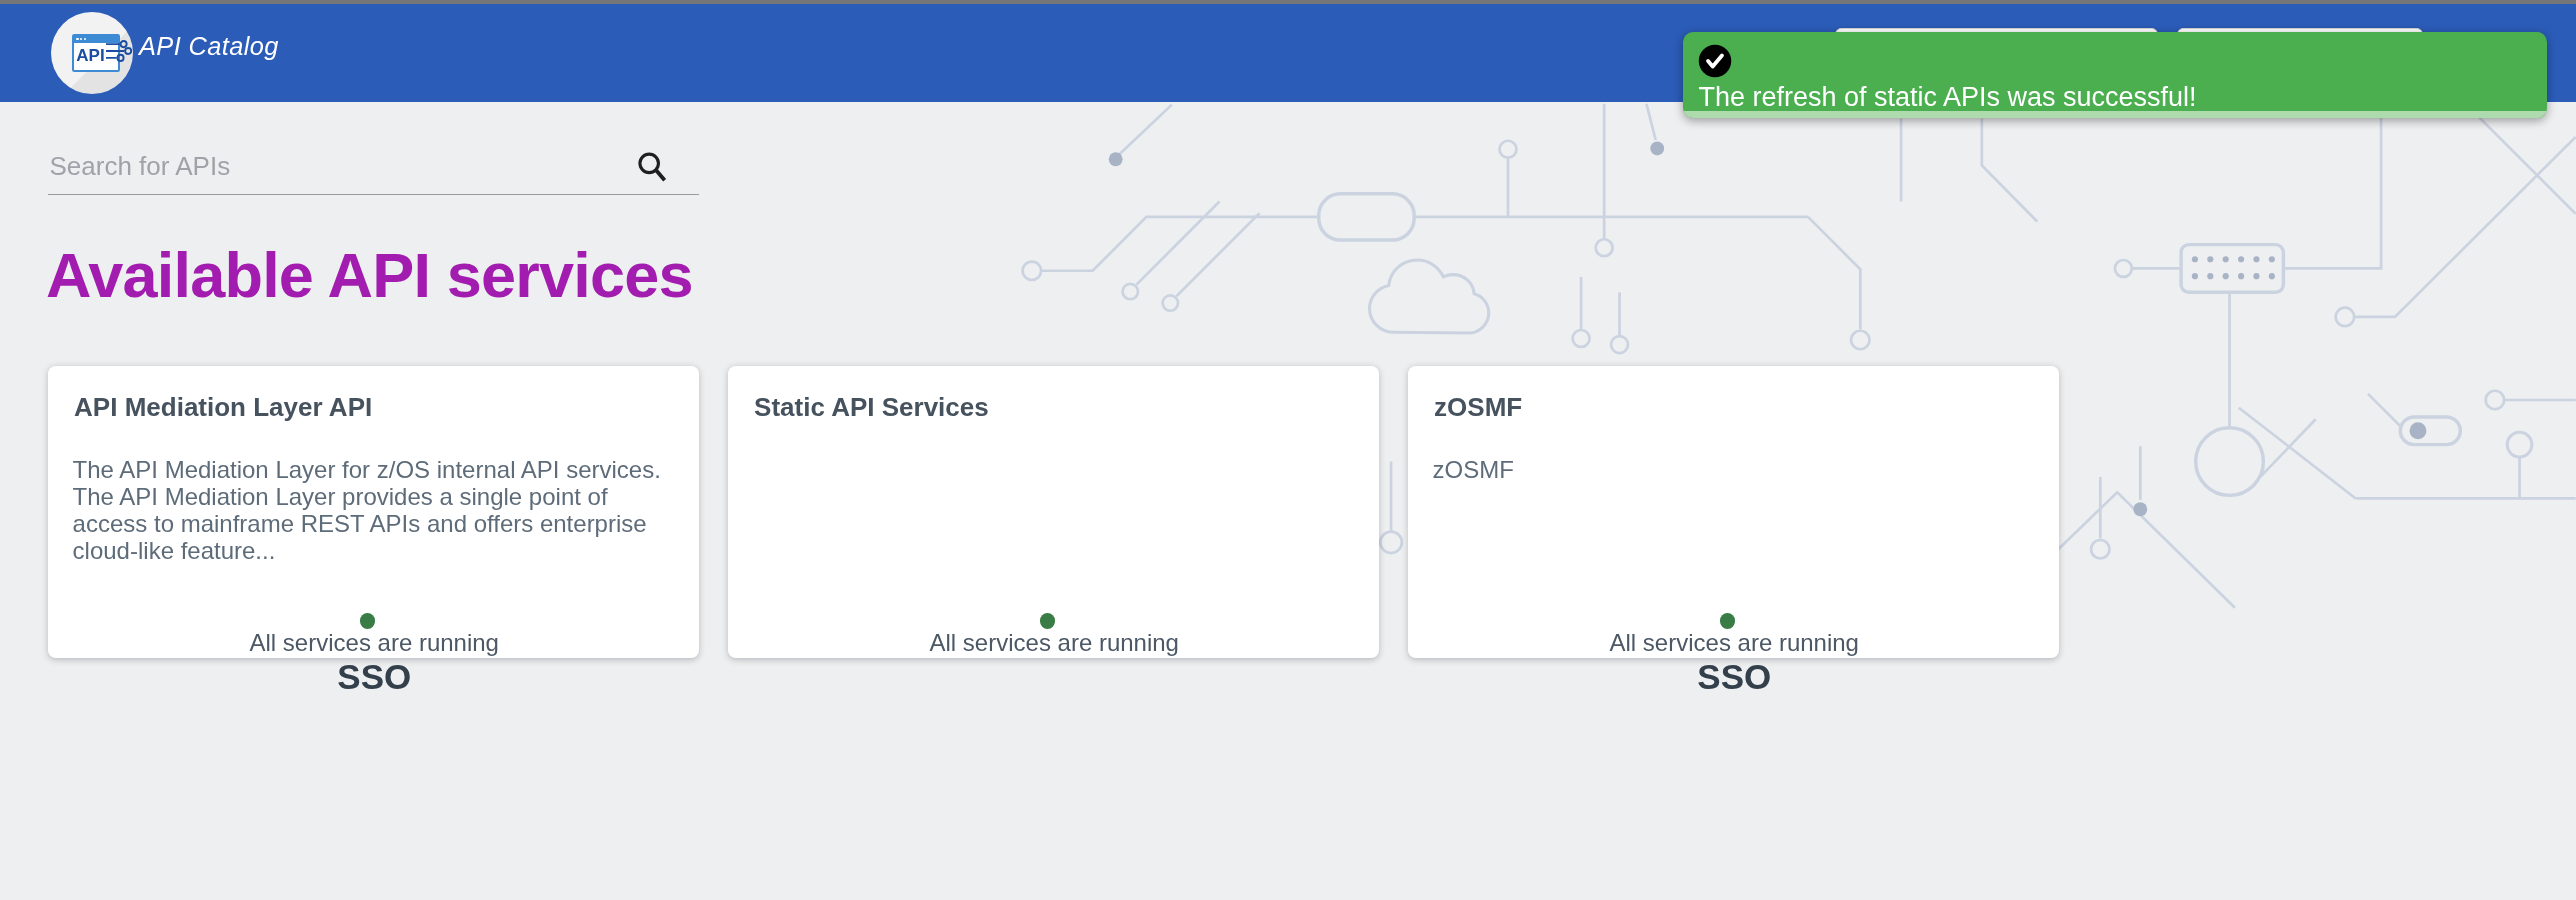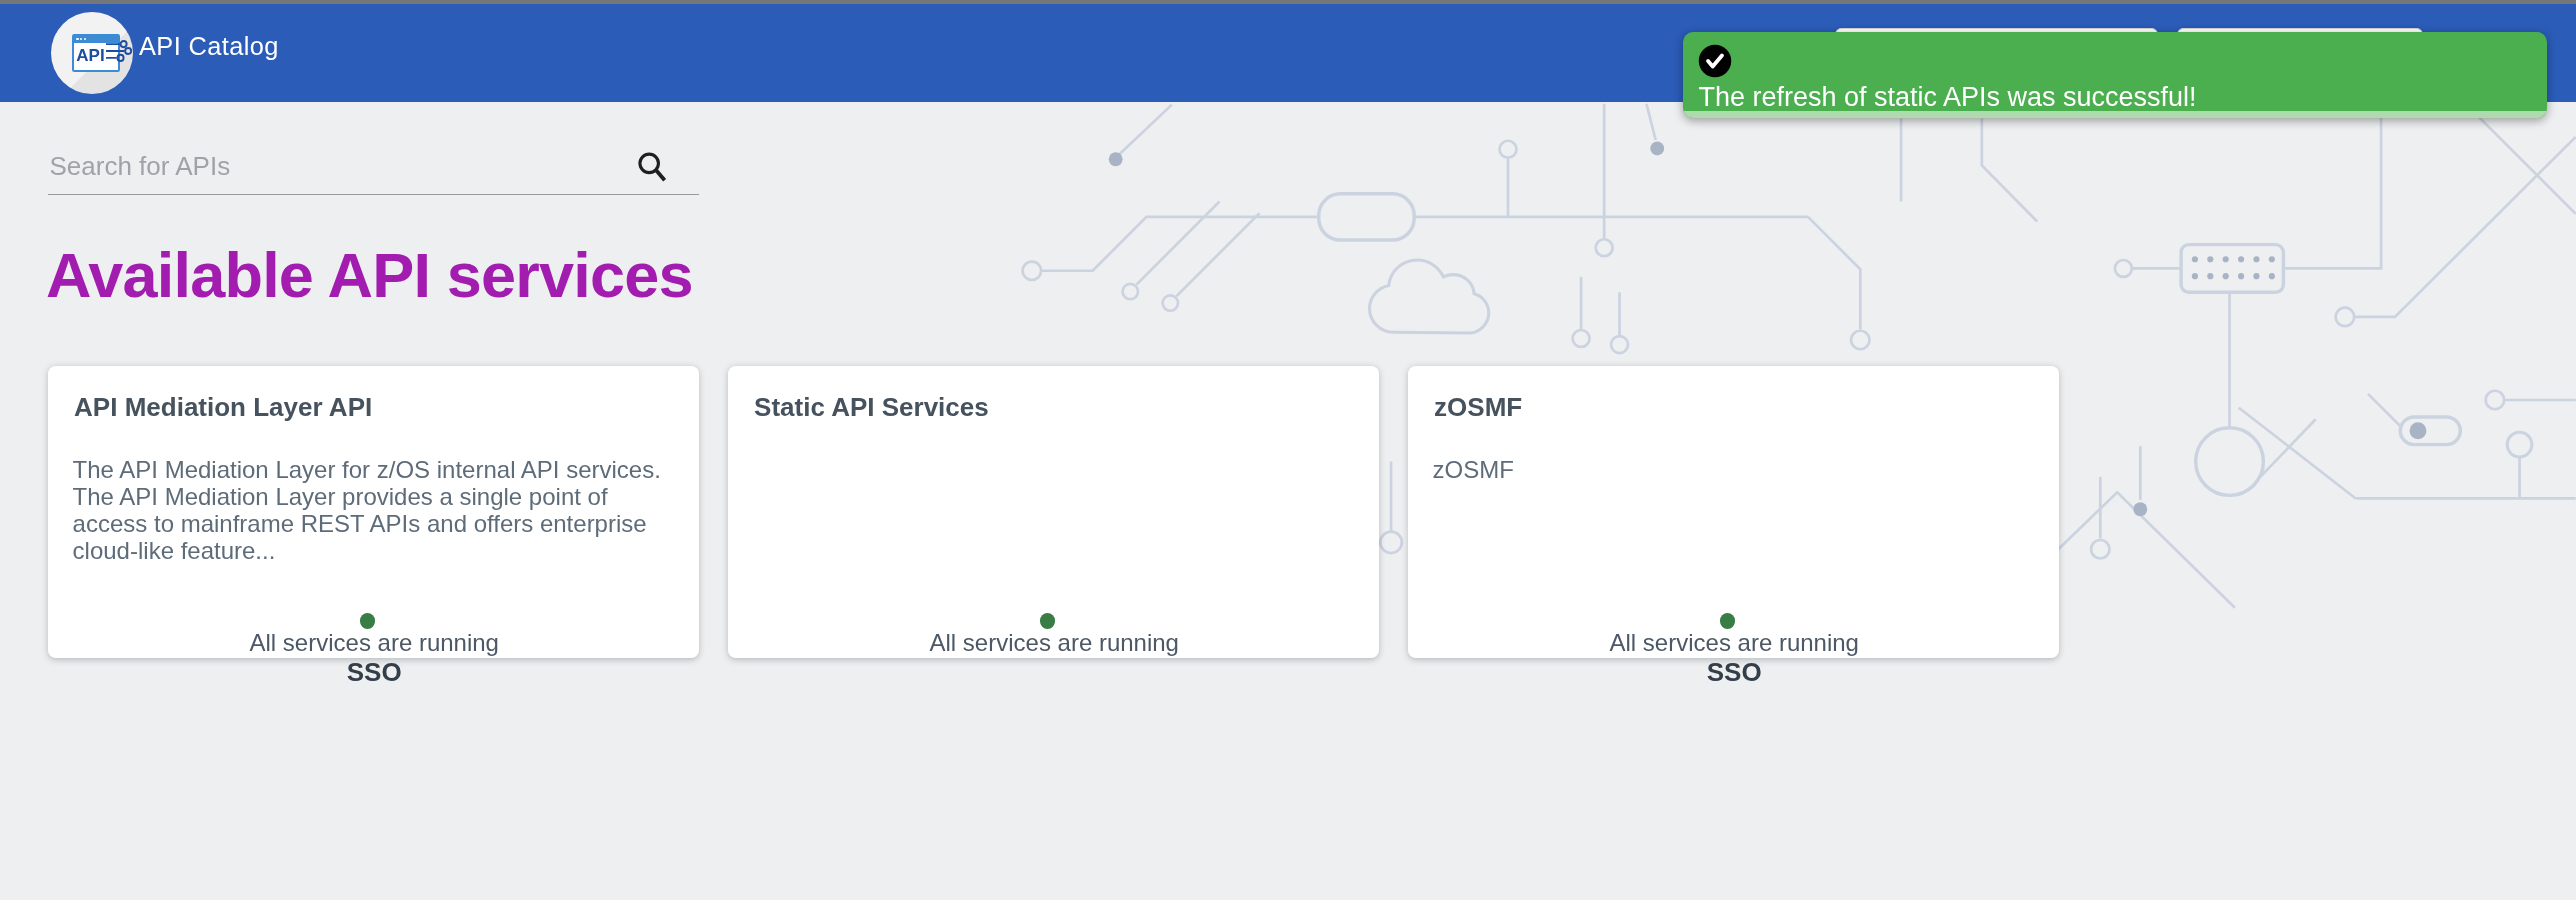--- a/index.html
+++ b/index.html
@@ -34,21 +34,21 @@
   .logo-window .bar i {
     position:absolute; top:2.3px; width:2.3px; height:2.3px; border-radius:50%; background:#fff;
   }
   .logo-window .bar i:nth-child(1){left:2.3px;} .logo-window .bar i:nth-child(2){left:6.2px;} .logo-window .bar i:nth-child(3){left:10px;}
   .logo-api {
     position:absolute; left:2.3px; bottom:3.8px; font-size:17px; font-weight:bold; color:#1B4EA0; letter-spacing:0;
   }
   .logo-glyph { position:absolute; right:1.5px; top:26px; }
   .app-title {
     position:absolute; left:139px; top:0; height:86px; display:flex; align-items:center;
-    color:#ffffff; font-size:25.4px; font-weight:400; letter-spacing:0.4px;
+    color:#ffffff; font-size:25.4px; font-weight:400; letter-spacing:0.4px;font-style:italic;
   }
   .header-btn {
     position:absolute; top:24px; height:48px; background:#ffffff;
     border:0.8px solid #d5d5d5; border-radius:6.2px;
     box-shadow:0 1.5px 3.1px rgba(0,0,0,0.25); z-index:6; cursor:pointer;
   }
   .header-btn.b1 { left:1835px; width:323px; }
   .header-btn.b2 { left:2177px; width:246px; }
 
   
@@ -90,21 +90,21 @@
   .card-title { font-size:26px; font-weight:bold; color:#46525E; margin-left:1.5px; }
   .card-desc {
     margin-top:34px; font-size:24px; line-height:1.12; color:#5E6C7A; max-width:608px;
   }
   .card-footer {
     position:absolute; left:23px; right:21.5px; bottom:10.8px; height:34px;
     display:flex; align-items:center;flex-direction:column;
   }
   .status-dot { width:15.4px; height:15.4px; border-radius:50%; margin-right:13px; flex:none; }
   .status-text { font-size:24px; color:#4C5865; flex:1 1 auto; }
-  .sso-badge { font-size:26px; font-weight:bold; color:#333F4B; }
+  .sso-badge { font-size:35px; font-weight:bold; color:#333F4B; }
   .sso-badge:empty { display:none; }
 </style>
 </head>
 <body>
 
 <svg class="circuit" width="2576" height="900" viewBox="0 0 3348 1170" fill="none" stroke="#CBD3E0" stroke-width="3.5">
 
   <line x1="1450" y1="205" x2="1523" y2="136"></line>
   <circle cx="1450" cy="207" r="9" fill="#A9B3C6" stroke="none"></circle>
   <circle cx="1341" cy="352" r="12"></circle>

